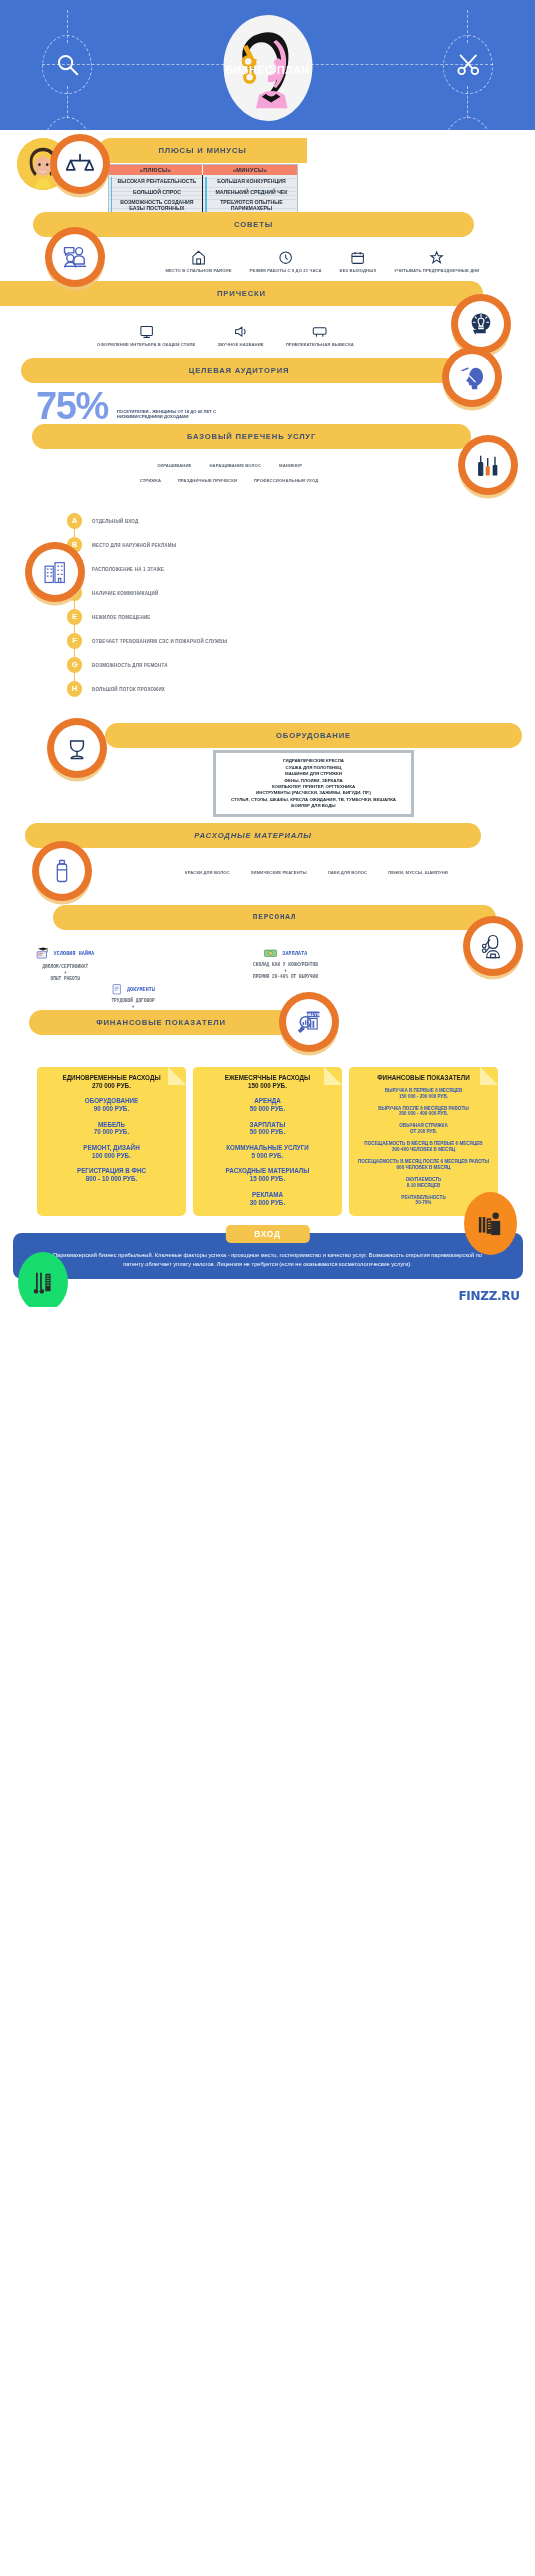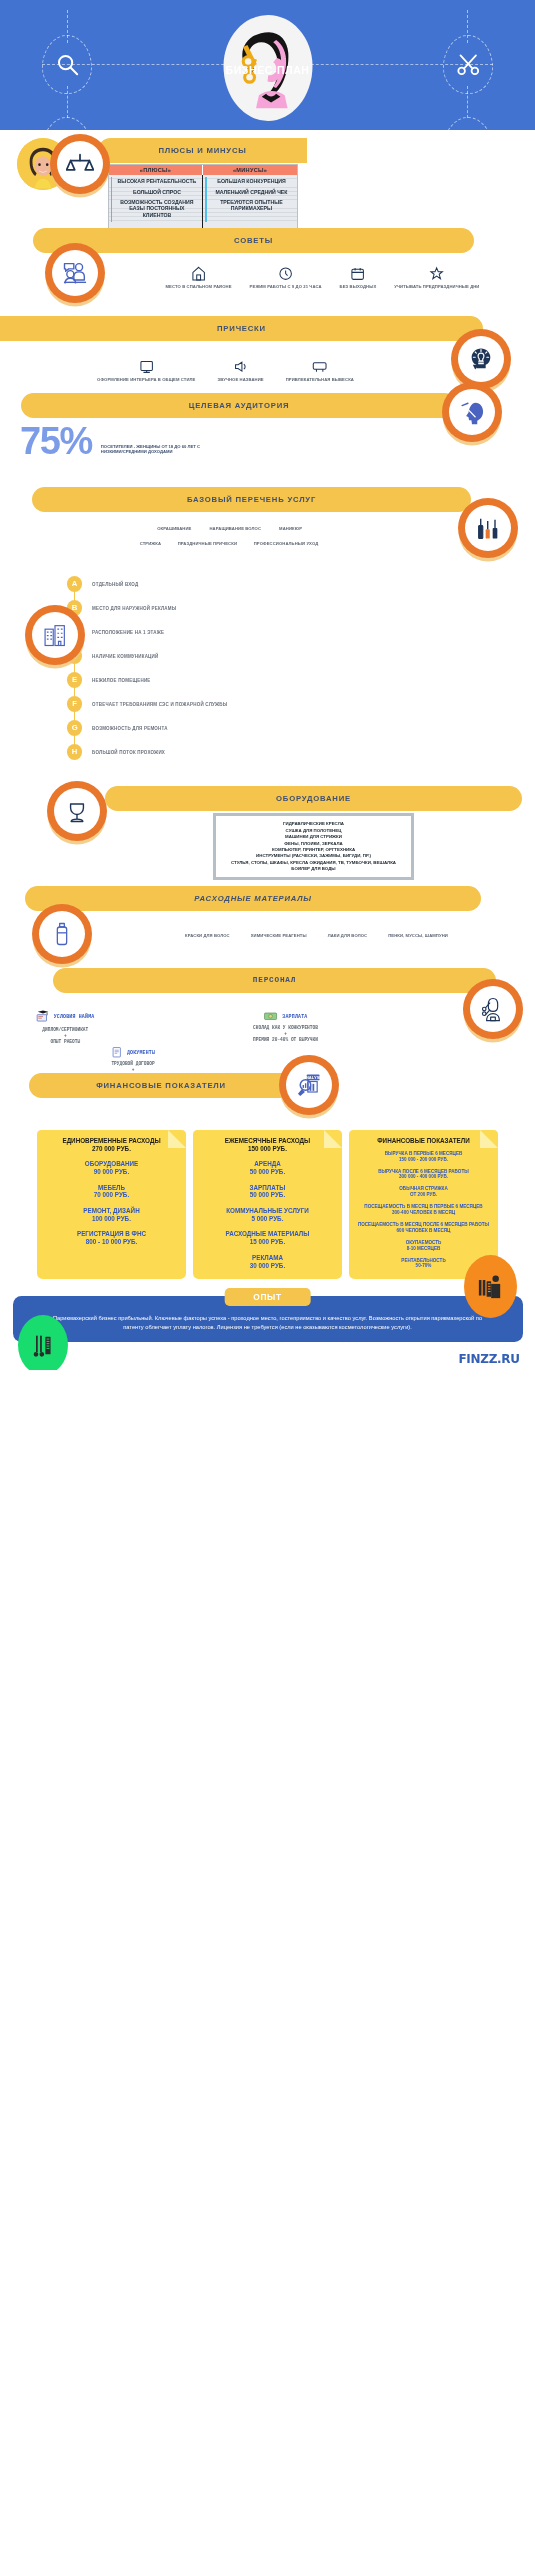--- a/index.html
+++ b/index.html
@@ -236,21 +236,21 @@
 
     <div class="hdr-title-wrap">
       <div class="hdr-kicker">БИЗНЕС-ПЛАН</div>
       <div class="hdr-main">
       </div>
     </div>
   </div>
 
   <div class="body-wrap">
 
-    <div class="sec" style="padding-top:7px; height:98px;">
+    <div class="sec" style="padding-top:7px; height:82px;">
 
       <div style="position:absolute; left:16.7px; top:8.4px; width:52px; height:52px; border-radius:50%; background:#f7c948; overflow:hidden;">
         <svg viewBox="0 0 74 74" width="52" height="52">
           <circle cx="37" cy="37" r="37" fill="#f7c948"></circle>
           <path d="M37 14c12 0 19 8 19 20 0 9-3 16-8 20l-2-4c4-4 6-10 6-16 0-9-6-15-15-15s-15 6-15 15c0 7 2 12 6 16l-2 4c-5-4-8-11-8-20 0-12 7-20 19-20z" fill="#3b2a22"></path>
           <ellipse cx="37" cy="40" rx="12" ry="14" fill="#f0b79a"></ellipse>
           <path d="M25 72c2-10 6-14 12-14s10 4 12 14z" fill="#f7d84a"></path>
           <ellipse cx="32" cy="38" rx="1.8" ry="2" fill="#2a2018"></ellipse>
           <ellipse cx="43" cy="38" rx="1.8" ry="2" fill="#2a2018"></ellipse>
           <path d="M31 46c3 3 9 3 12 0-1 4-11 4-12 0z" fill="#fff"></path>
@@ -286,21 +286,21 @@
             <div class="pc-col">
               <div class="pc-item">БОЛЬШАЯ КОНКУРЕНЦИЯ</div>
               <div class="pc-item">МАЛЕНЬКИЙ СРЕДНИЙ ЧЕК</div>
               <div class="pc-item">ТРЕБУЮТСЯ ОПЫТНЫЕ ПАРИКМАХЕРЫ</div>
             </div>
           </div>
         </div>
       </div>
     </div>
 
-    <div class="sec" style="height:88px;margin-left:12px;">
+    <div class="sec" style="height:69px;margin-left:12px;">
       <div class="ribbon rounded-r" style="margin-left:21px; margin-right:61px; border-radius:15.3px 15.3px 15.3px 15.3px;">
         <span class="ribbon-label">СОВЕТЫ</span>
       </div>
       <div class="medal" style="position:absolute; left:33px; top:15.3px;">
         <div class="inner">
           <svg viewBox="0 0 48 48" fill="none" stroke="#4a63c0" stroke-width="2.4" stroke-linejoin="round">
             <path d="M6 8h16v9H13l-5 4v-4H6z"></path>
               <circle cx="31" cy="14" r="6"></circle>
             <path d="M22 30c0-5 4-8 9-8s9 3 9 8v6H22z"></path>
             <circle cx="16" cy="26" r="6"></circle>
@@ -380,34 +380,34 @@
         <div class="cap">
           <svg class="cap-ico" width="15.3" height="15.3" viewBox="0 0 24 24" fill="none" stroke="#1e3557" stroke-width="1.6">
               <rect x="2" y="6" width="20" height="10" rx="2"></rect>
               <path d="M7 16v4M17 16v4"></path>
             </svg>
           <span>ПРИВЛЕКАТЕЛЬНАЯ ВЫВЕСКА</span>
         </div>
       </div>
     </div>
 
-    <div class="sec" style="height:94px;">
+    <div class="sec" style="height:66px;">
       <div class="ribbon" style="margin-left:21px; margin-right:78px; border-radius:15.3px;">
         <span class="ribbon-label">ЦЕЛЕВАЯ АУДИТОРИЯ</span>
       </div>
       <div class="medal" style="position:absolute; right:33px; top:-11px;">
         <div class="inner">
           <svg viewBox="0 0 48 48">
             <path d="M30 8c8 0 13 7 13 15 0 9-6 14-10 16v6h-9l-1-7h-4l-1-5-4-2 4-6c1-9 6-17 12-17z" fill="#4a63c0"></path>
             <line x1="9" y1="11" x2="30" y2="33" stroke="#fff" stroke-width="2"></line>
             <line x1="7" y1="13" x2="17" y2="9" stroke="#4a63c0" stroke-width="2.4" stroke-linecap="round"></line>
           </svg>
         </div>
       </div>
-      <div style="position:absolute; left:20px; top:32px; display:flex; align-items:flex-end; gap:9px;">
+      <div style="position:absolute; left:36px; top:32px; display:flex; align-items:flex-end; gap:9px;">
         <div class="big-pct">75%</div>
         <div class="pct-note" style="padding-bottom:2.8px;">ПОСЕТИТЕЛЕЙ - ЖЕНЩИНЫ ОТ 18 ДО 60 ЛЕТ С НИЗКИМИ/СРЕДНИМИ ДОХОДАМИ</div>
       </div>
     </div>
 
     <div class="sec" style="height:78px;">
       <div class="ribbon" style="margin-left:32px; margin-right:64px; border-radius:15.3px;">
         <span class="ribbon-label">БАЗОВЫЙ ПЕРЕЧЕНЬ УСЛУГ</span>
       </div>
       <div class="medal" style="position:absolute; right:16.7px; top:11px;">
@@ -659,21 +659,21 @@
 600 ЧЕЛОВЕК В МЕСЯЦ</div>
           <div class="fin-line" style="white-space:pre-line;">ОКУПАЕМОСТЬ
 8-10 МЕСЯЦЕВ</div>
           <div class="fin-line" style="white-space:pre-line;">РЕНТАБЕЛЬНОСТЬ
 50-70%</div>
         </div>
       </div>
     </div>
 
     <div class="concl-wrap">
-      <div class="concl-badge">ОПЫТ</div>
+      <div class="concl-badge">ВХОД</div>
 
       <div class="round-ico" style="left:18px; top:31px; width:50px; height:60px; background:#18dd6e; z-index:6;">
         <svg viewBox="0 0 48 48" width="28" height="28">
           <path d="M8 40a4 4 0 118 0 4 4 0 01-8 0zM18 40a4 4 0 118 0 4 4 0 01-8 0z" fill="#2b2b2b"></path>
           <rect x="12" y="8" width="3" height="28" fill="#2b2b2b"></rect>
           <rect x="19" y="8" width="3" height="28" fill="#2b2b2b"></rect>
           <rect x="28" y="10" width="9" height="30" rx="1" fill="#2b2b2b"></rect>
           <g fill="#18dd6e">
               <rect x="30" y="13" width="5" height="1.6"></rect>
               <rect x="30" y="17" width="5" height="1.6"></rect>

